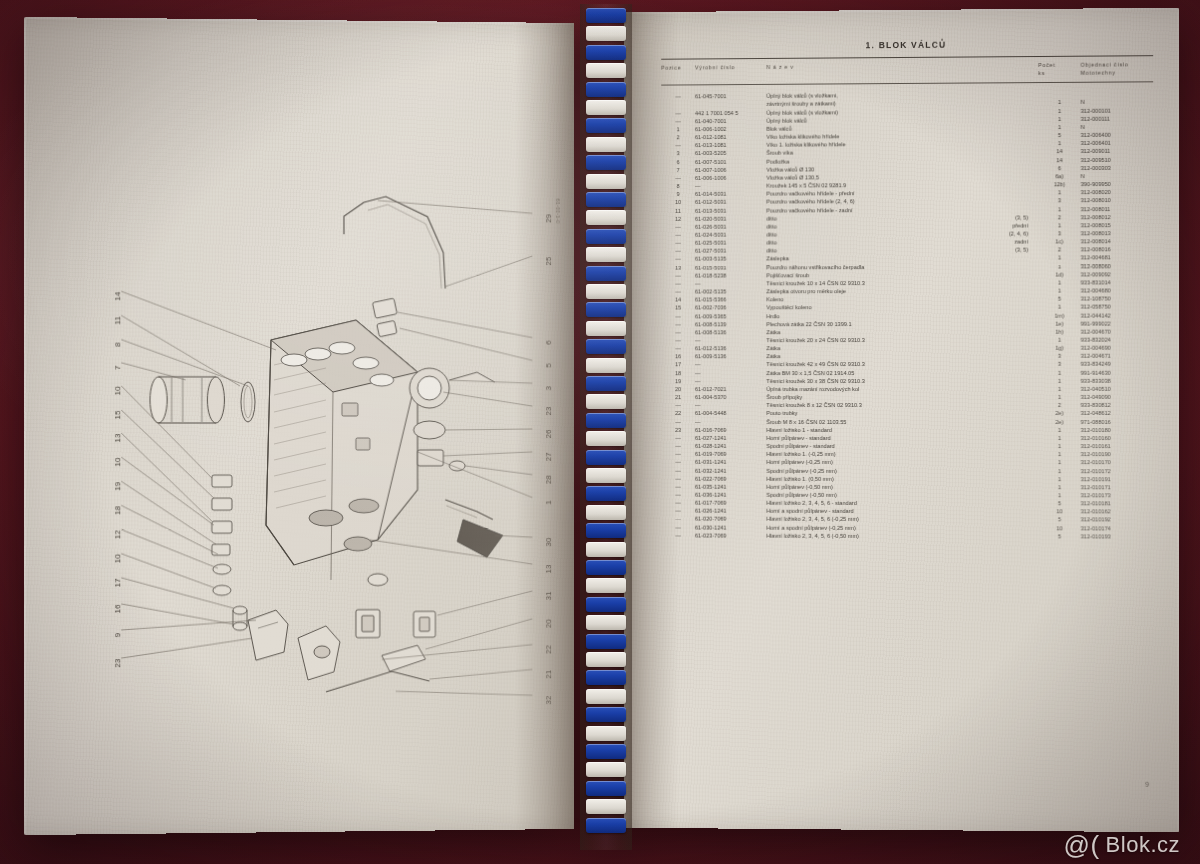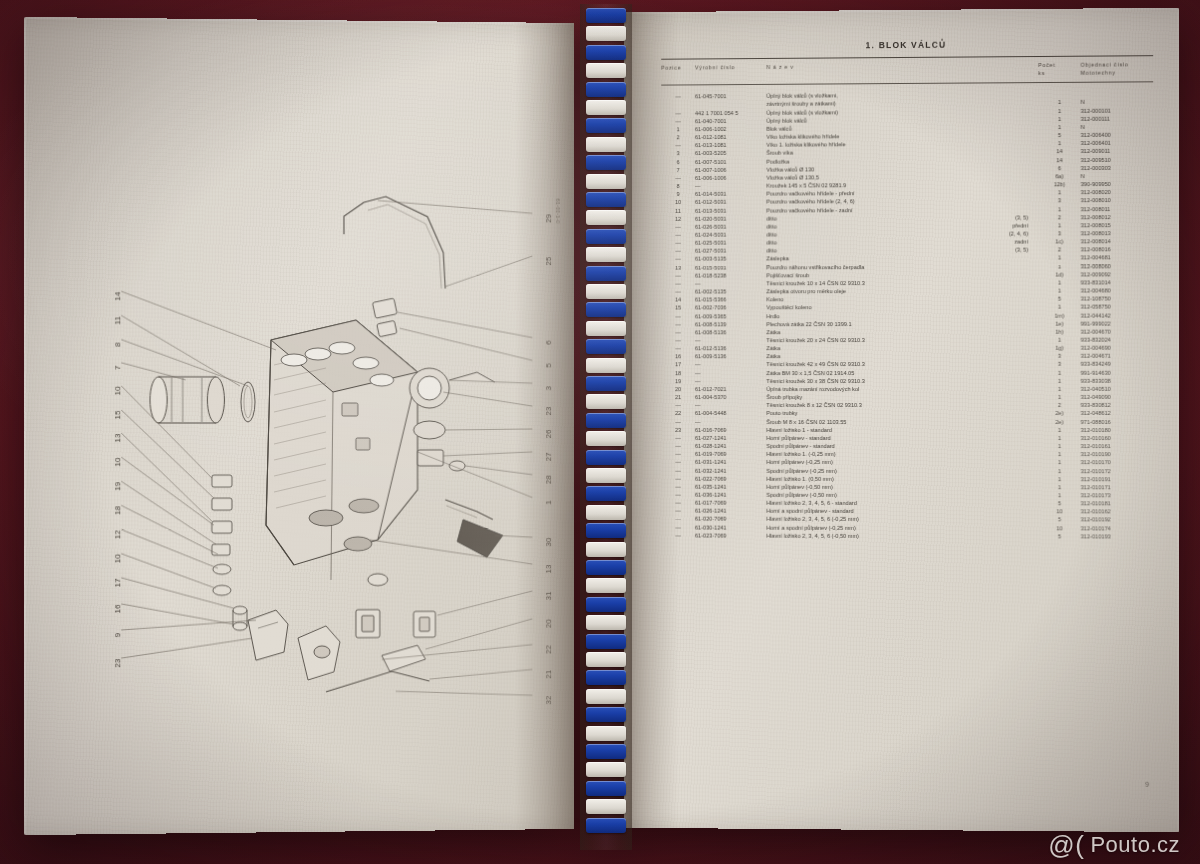--- a/index.html
+++ b/index.html
@@ -992,15 +992,15 @@
 
       <div class="ink-fade"></div>
       <div class="gutter-shadow-r"></div>
     </div>
   </div>
 
   <div class="glare"></div>
 
   <div class="watermark">
     <span class="wm-at">@(</span>
-    <span>Pouto.cz</span>
+    <span>Blok.cz</span>
   </div>
 </div>
 
 </body></html>

